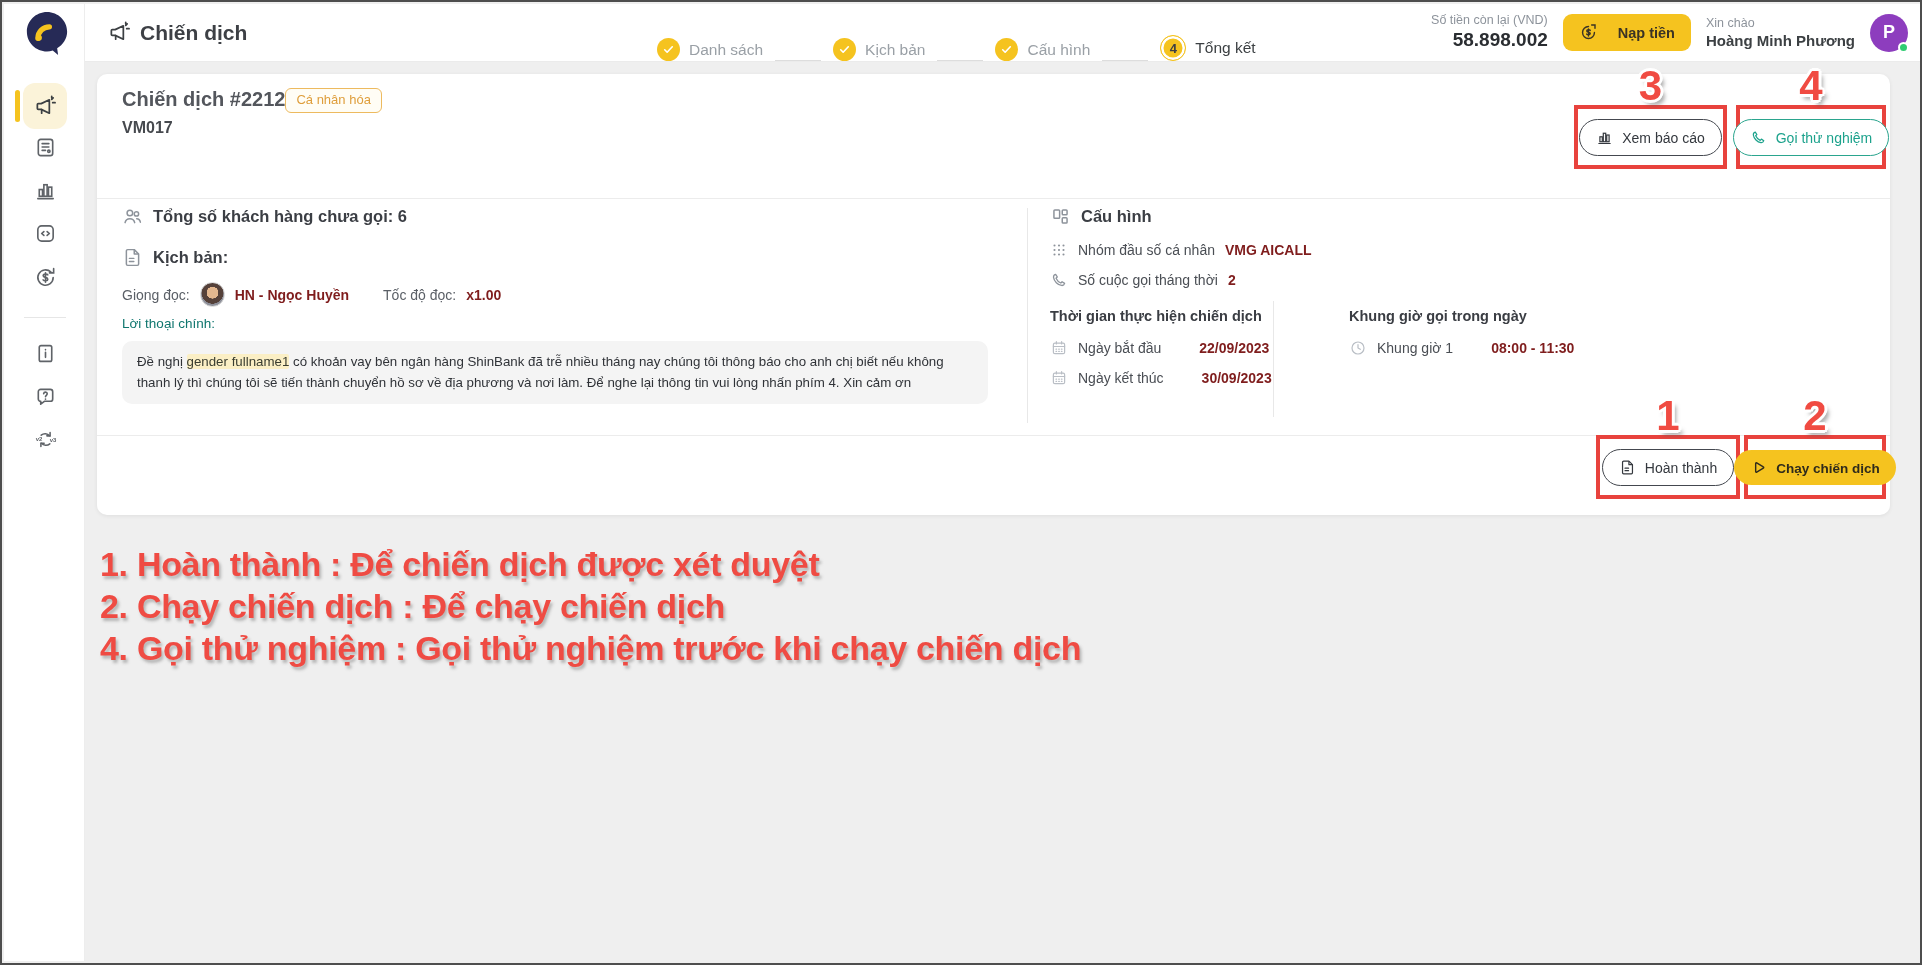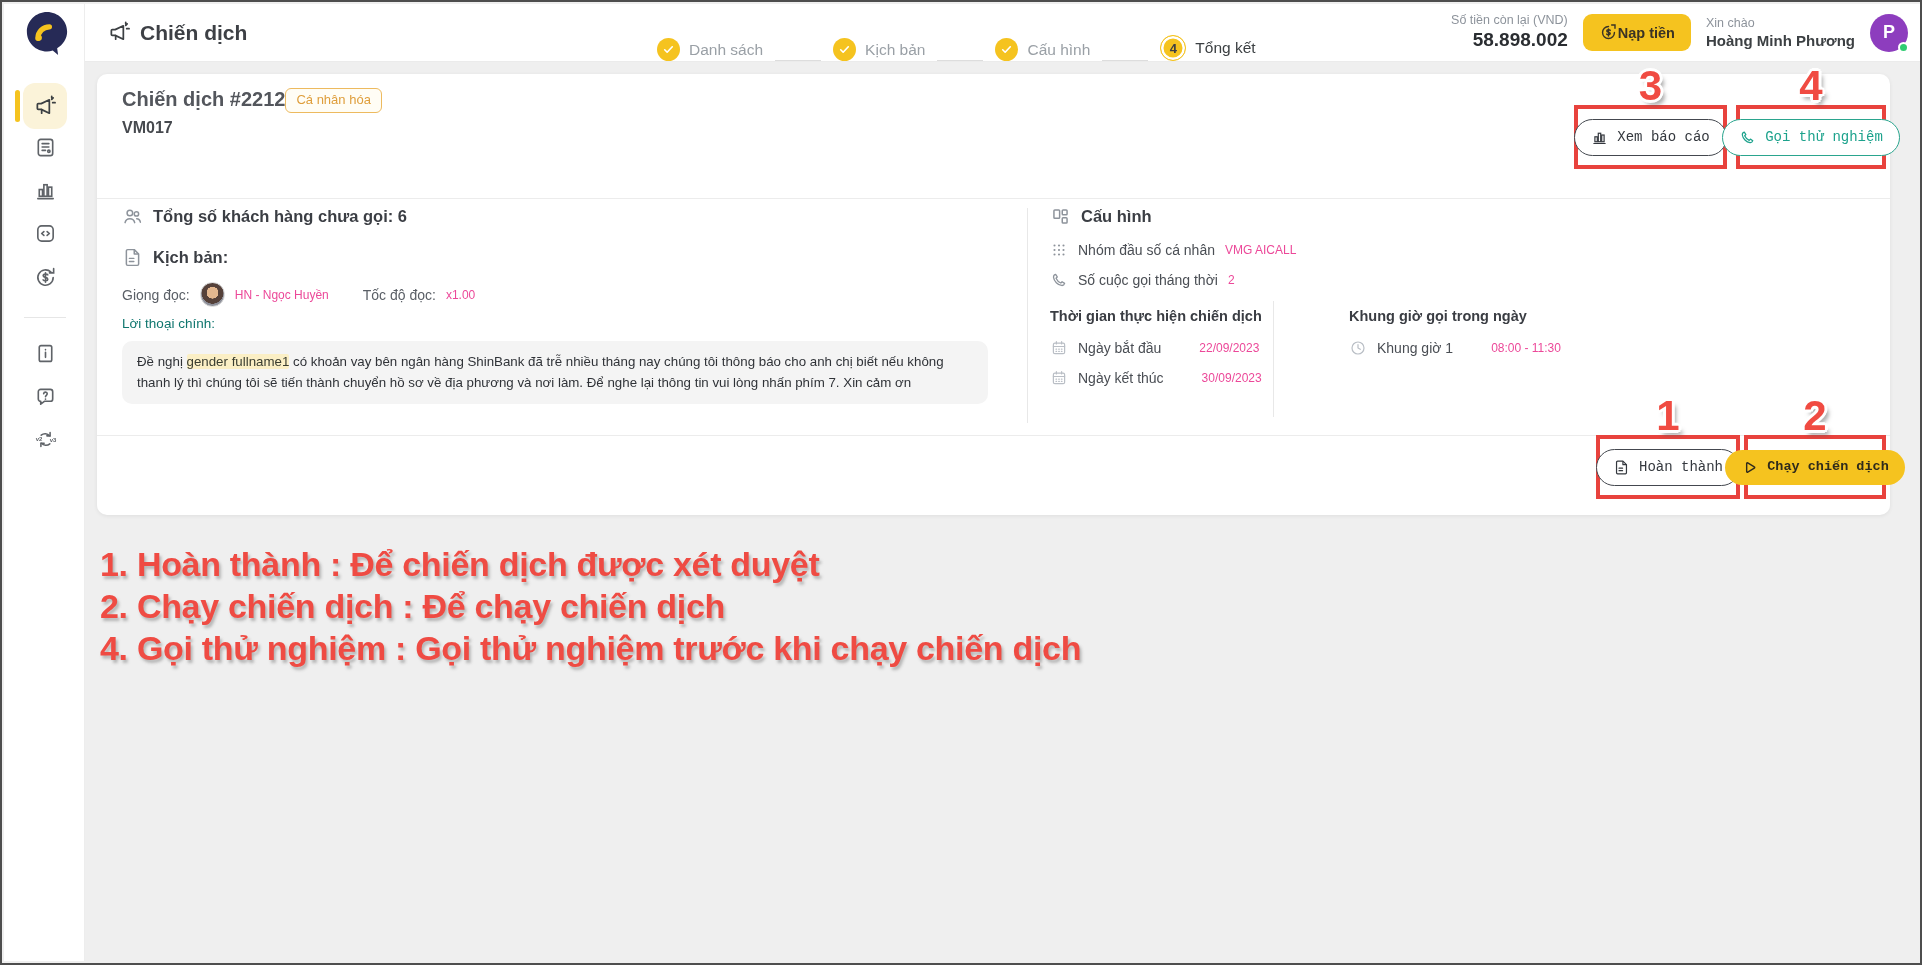--- a/index.html
+++ b/index.html
@@ -17,21 +17,21 @@
   .step-circle svg{width:13px;height:13px}
   .step-circle.current{width:26px;height:26px;border:1.5px solid #f5c31f;box-shadow:inset 0 0 0 2.5px #fff}
   .step-circle.current i{font-style:normal;font-size:13px;font-weight:700;color:#3b3e44}
   .step-label{font-size:15.5px;color:#9aa0a6}
   .step-label.current{color:#3c4043;font-weight:400}
   .step-line{width:46px;height:0;border-top:1.5px solid #ddd;margin:0 12px}
   .header-right{position:absolute;right:12px;top:0;height:57px;display:flex;align-items:center;gap:15px}
   .balance{text-align:right;line-height:1.25}
   .balance-label{font-size:12.5px;color:#8d939b}
   .balance-value{font-size:19px;font-weight:700;color:#2a2d31}
-  .topup-btn{display:flex;align-items:center;gap:0;background:#f5c31f;border:none;border-radius:9px;
+  .topup-btn{display:flex;align-items:center;gap:20px;background:#f5c31f;border:none;border-radius:9px;
     padding:9px 16px;font-size:14.5px;font-weight:600;color:#3a3325;cursor:pointer;font-family:inherit}
   .topup-btn svg{width:19px;height:19px}
   .greeting-block{text-align:left;line-height:1.3}
   .greeting{font-size:12.5px;color:#8d939b}
   .user-name{font-size:15px;font-weight:700;color:#3c4043}
   .avatar{position:relative;width:38px;height:38px;border-radius:50%;background:#8d3dbe;color:#fff;
     display:flex;align-items:center;justify-content:center;font-size:18px;font-weight:600;cursor:pointer}
   .status-dot{position:absolute;right:-1px;bottom:-1px;width:11px;height:11px;border-radius:50%;
     background:#2fcc71;border:2px solid #fff}
 
@@ -59,35 +59,35 @@
   
   .anno-box{position:absolute;border:4px solid #e8423d;display:flex;align-items:center;justify-content:center}
   .anno-num{position:absolute;top:-44px;left:50%;transform:translateX(-50%);font-size:42px;font-weight:800;color:#f04b42;
     line-height:1;text-shadow:-2px -2px 0 #fff,2px -2px 0 #fff,-2px 2px 0 #fff,2px 2px 0 #fff,0 -3px 0 #fff,0 3px 0 #fff,
     -3px 0 0 #fff,3px 0 0 #fff,4px 5px 4px rgba(90,90,90,.55)}
   .box3{left:1477px;top:31px;width:153px;height:64px}
   .box4{left:1639px;top:31px;width:150px;height:64px}
   .box1{left:1499px;top:361px;width:144px;height:64px}
   .box2{left:1647px;top:361px;width:142px;height:64px}
 
-  .btn{display:flex;align-items:flex-start;gap:9px;font-family:Liberation Mono, monospace;font-size:14px;cursor:pointer;border-radius:19px;
+  .btn{display:flex;align-items:flex-end;gap:9px;font-family:Liberation Sans, sans-serif;font-size:14px;cursor:pointer;border-radius:19px;
     padding:9px 16px;background:#fff;border:1px solid #44484f;color:#34383e;white-space:nowrap}
   .btn svg{width:17px;height:17px;flex:0 0 auto}
   .btn.teal{border-color:#2aa58e;color:#1ca28c}
   .btn.yellow{background:#f5c31f;border:none;color:#2f2b1c;font-weight:600;font-size:13.5px}
 
   
   .card-body{position:absolute;left:25px;top:124px;right:25px;height:237px}
   .v-divider{position:absolute;left:905px;top:10px;bottom:12px;border-left:1px solid #e8e8e8}
   .row{position:absolute;display:flex;align-items:center;gap:10px;color:#3c3f45}
   .sec-title{font-size:16.5px;font-weight:700;color:#3b3e44}
   .sec-title-sm{font-size:14.5px;font-weight:700;color:#3a3d43}
   .gray-lbl{font-size:14px;color:#5a5f66}
   .cfg-lbl{font-size:14px;color:#4a4e54}
-  .bold-val{font-size:12px;font-weight:400;color:#ec4899}
+  .bold-val{font-size:14px;font-weight:700;color:#7f1d1d}
   .icon-gray{color:#8d939b}
   .icon-light{color:#b9bec5}
   .row svg{width:21px;height:21px}
   .row svg.sm{width:18px;height:18px}
   .voice-avatar{width:25px;height:25px;border-radius:50%;flex:0 0 auto;border:1px solid #d9d9d9;
     background:radial-gradient(circle at 50% 42%,#e3b78f 33%,#55413a 34%,#55413a 62%,#8d8f99 63%)}
   .script-label{position:absolute;left:0;top:118px;font-size:13.5px;color:#0f766e}
   .script-box{position:absolute;left:0;top:143px;width:866px;background:#f4f4f4;border-radius:10px;
     padding:11px 15px;font-size:13.3px;line-height:1.55;color:#303338}
   .hl{background:#fbefc5;border-radius:2px;color:#3a3d30}
@@ -298,21 +298,21 @@
         </div>
         <div class="row" style="left:0;top:84px">
           <span class="gray-lbl">Giọng đọc:</span>
           <span class="voice-avatar"></span>
           <span class="bold-val">HN - Ngọc Huyền</span>
           <span style="width:14px"></span>
           <span class="gray-lbl">Tốc độ đọc:</span>
           <span class="bold-val">x1.00</span>
         </div>
         <div class="script-label">Lời thoại chính:</div>
-        <div class="script-box"><span>Đề nghị </span><span class="hl">gender fullname1</span><span> có khoản vay bên ngân hàng ShinBank đã trễ nhiều tháng nay chúng tôi thông báo cho anh chị biết nếu không thanh lý thì chúng tôi sẽ tiến thành chuyển hồ sơ về địa phương và nơi làm. Để nghe lại thông tin vui lòng nhấn phím 7. Xin cảm ơn</span></div>
+        <div class="script-box"><span>Đề nghị </span><span class="hl">gender fullname1</span><span> có khoản vay bên ngân hàng ShinBank đã trễ nhiều tháng nay chúng tôi thông báo cho anh chị biết nếu không thanh lý thì chúng tôi sẽ tiến thành chuyển hồ sơ về địa phương và nơi làm. Để nghe lại thông tin vui lòng nhấn phím 4. Xin cảm ơn</span></div>
 
         <span class="v-divider"></span>
 
         <div class="row" style="left:928px;top:8px">
           <svg class="icon-gray" viewBox="0 0 24 24" fill="none" stroke="currentColor" stroke-width="1.7">
               <rect x="4.5" y="4.5" width="6.5" height="9.5" rx="1"></rect>
               <rect x="14" y="4.5" width="5.5" height="5.5" rx="1"></rect>
               <rect x="14" y="13.5" width="5.5" height="6" rx="1"></rect>
             </svg>
           <span class="sec-title">Cấu hình</span>

